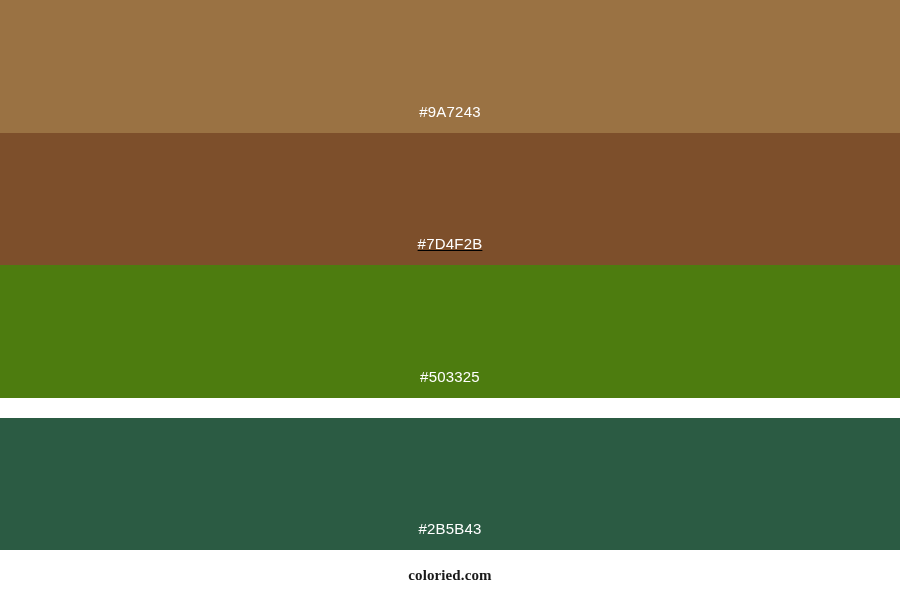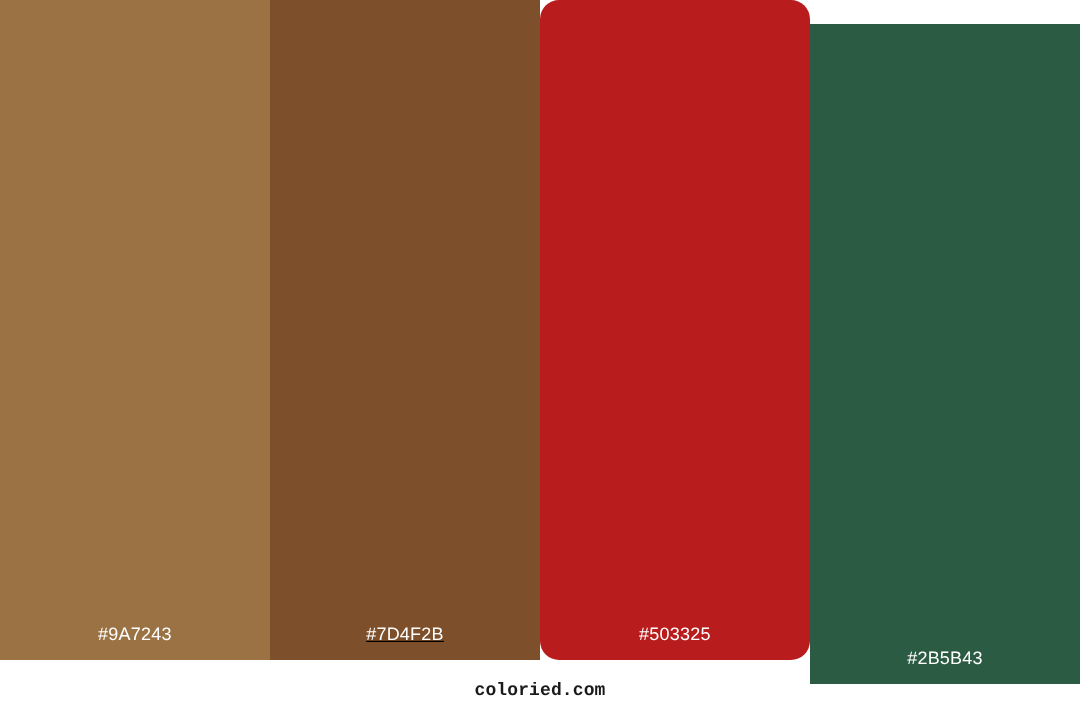--- a/index.html
+++ b/index.html
@@ -16,21 +16,21 @@
   }
   .palette-page {
     width: 900px;
     height: 600px;
     display: flex;
     flex-direction: column;
     background: #ffffff;
   }
   .swatch-strip {
     display: flex;
-    flex-direction: row;
+    flex-direction: column;
     width: 900px;
     height: 550px;
   }
   .swatch {
     flex: 1 1 0;
     height: 550px;
     position: relative;
     display: flex;
     align-items: flex-end;
     justify-content: center;
@@ -50,21 +50,21 @@
   }
   .footer {
     width: 900px;
     height: 50px;
     background: #ffffff;
     display: flex;
     align-items: center;
     justify-content: center;
   }
   .footer-brand {
-    font-family: Liberation Mono, monospace;
+    font-family: Liberation Serif, serif;
     font-size: 15px;
     font-weight: bold;
     color: #1a1a1a;
     line-height: 1;
     letter-spacing: 0.1px;
   }
 </style>
 </head>
 <body style="background-color: rgb(255, 255, 255);">
 
@@ -73,21 +73,21 @@
   <div class="swatch-strip">
 
     <div class="swatch" style="background-color: rgb(154, 114, 67);">
       <div class="swatch-label" style="color: rgb(255, 255, 255);">#9A7243</div>
     </div>
 
     <div class="swatch" style="background-color: rgb(125, 79, 43); text-decoration: underline;">
       <div class="swatch-label" style="color: rgb(255, 255, 255);">#7D4F2B</div>
     </div>
 
-    <div class="swatch" style="background-color: #b91c1c; border-radius: 16px;">
+    <div class="swatch" style="background-color: #4d7c0f;">
       <div class="swatch-label" style="color: rgb(255, 255, 255);">#503325</div>
     </div>
 
     <div class="swatch" style="background-color: rgb(43, 91, 67); margin-top: 20px;">
       <div class="swatch-label" style="color: rgb(255, 255, 255);">#2B5B43</div>
     </div>
 
 
   </div>
 

